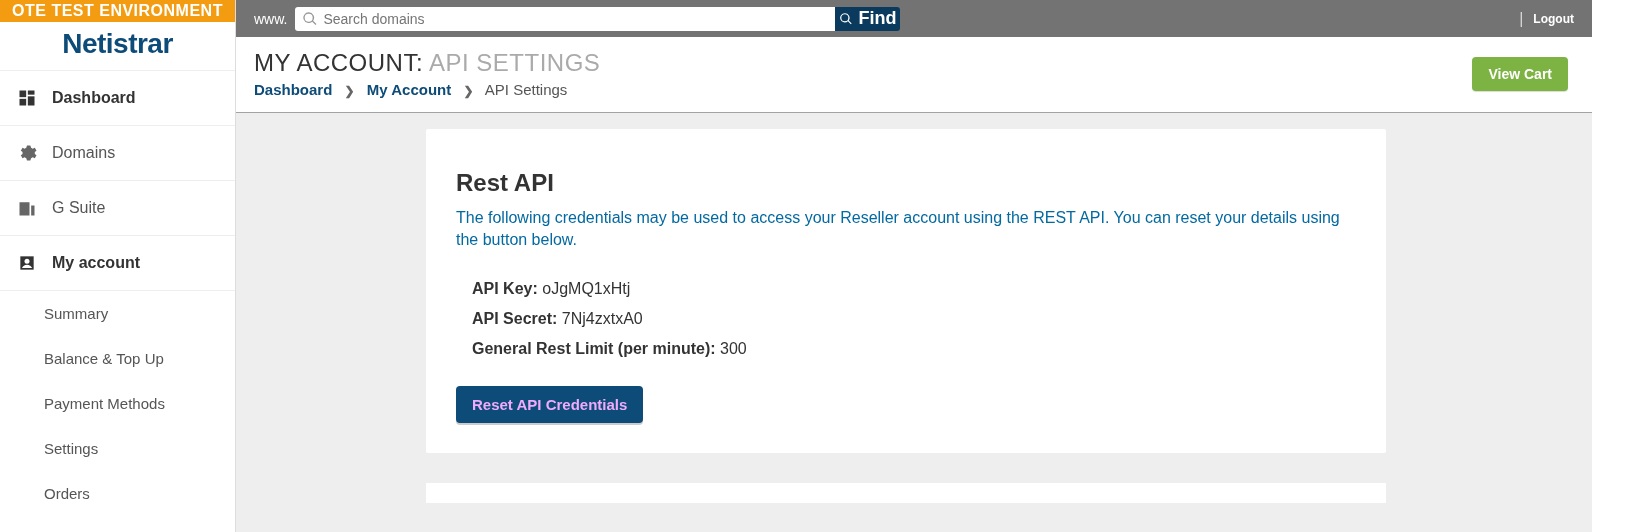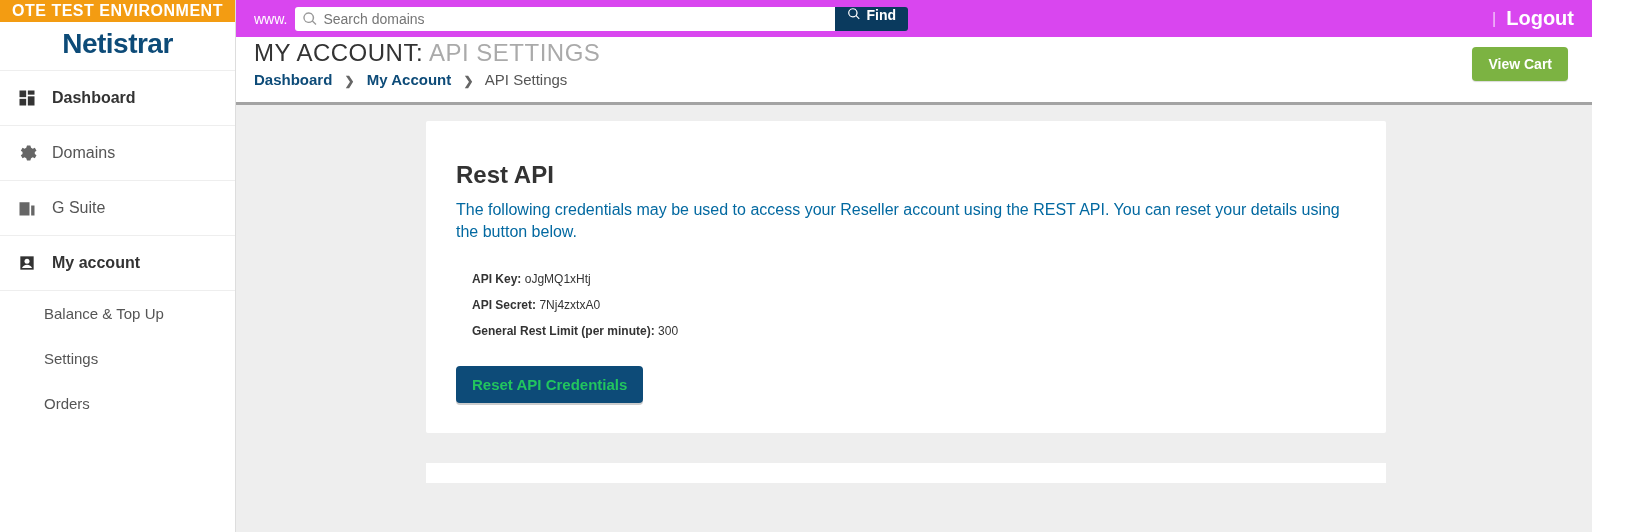--- a/index.html
+++ b/index.html
@@ -17,51 +17,51 @@
 .nav-item { display: flex; align-items: center; padding: 16px 16px; border-bottom: 1px solid #eee; cursor: pointer; color: #555; font-size: 16px; }
 .nav-item.active { font-weight: bold; color: #333; }
 .nav-icon { width: 22px; height: 22px; margin-right: 14px; flex-shrink: 0; display:flex; align-items:center; justify-content:center; }
 .nav-icon svg { fill: #666; }
 .nav-item.active .nav-icon svg { fill: #333; }
 
 .subnav-item { padding: 14px 16px 14px 44px; color: #555; font-size: 15px; cursor: pointer; }
 
 
 .main { flex: 1; display: flex; flex-direction: column; background: #eeeeee; }
-.topbar { background: #d946ef; height: 37px; display: flex; align-items: center; padding: 0 18px; color: #fff; }
+.topbar { background: #737373; height: 37px; display: flex; align-items: center; padding: 0 18px; color: #fff; }
 .www { font-size: 14px; margin-right: 8px; color:#fff; }
 .search-input { flex: 0 0 540px; height: 24px; border-radius: 3px 0 0 3px; border: none; padding: 0 8px 0 28px; font-size: 14px; color: #555; background:#fff; }
 .search-wrap { position: relative; display:flex; }
 .search-wrap .mag { position: absolute; left: 7px; top: 4px; width: 16px; height: 16px; }
-.find-btn { background: #0a3a5e; border: none; color: #fff; padding: 0 12px; height: 24px; font-size: 14px; font-weight: bold; border-radius: 0 3px 3px 0; display: inline-flex; cursor: pointer; }
+.find-btn { background: #0a3a5e; border: none; color: #fff; padding: 0 4px; height: 24px; font-size: 18px; font-weight: bold; border-radius: 0 3px 3px 0; display: inline-flex; align-items: center; cursor: pointer; }
 .find-btn svg { margin-right: 5px; }
 .topbar-spacer { flex: 1; }
-.logout { color: #fff; font-weight: bold; font-size: 20px; cursor: pointer; }
+.logout { color: #fff; font-weight: bold; font-size: 12px; cursor: pointer; }
 .sep { color:#fff; margin-right:10px; opacity:0.7; }
 
 
-.header-area { background: #fff; padding: 2px 24px 14px 18px; border-bottom: 3px solid #a3a3a3; display: flex; align-items: center; }
+.header-area { background: #fff; padding: 12px 24px 14px 18px; border-bottom: 1px solid #a3a3a3; display: flex; align-items: center; }
 .header-left { flex: 1; }
 .page-title { font-size: 24px; font-weight: 400; color: #333; letter-spacing: 0.5px; }
 .page-title .sub { color: #aaa; }
 .breadcrumb { margin-top: 4px; font-size: 15px; }
 .breadcrumb a { color: #0d4b78; font-weight: bold; text-decoration: none; cursor:pointer; }
 .breadcrumb .crumb-sep { margin: 0 8px; color: #666; font-size:12px; font-weight:bold; }
 .breadcrumb .current { color: #555; }
 .view-cart-btn { background: #7cb342; color: #fff; border: none; border-radius: 4px; padding: 9px 16px; font-size: 14px; font-weight: bold; cursor: pointer; box-shadow: 0 1px 1px rgba(0,0,0,0.15); }
 
 
 .content { flex: 1; padding: 16px 24px 0 190px; overflow: hidden; }
 .card { background: #fff; border-radius: 2px; padding: 40px 30px 30px 30px; width: 960px; }
 .card h2 { font-size: 24px; font-weight: bold; color: #333; margin-bottom: 10px; }
 .card-desc { font-size: 16px; color: #0369a1; line-height: 1.4; margin-bottom: 28px; }
 .cred-list { margin-left: 16px; margin-bottom: 28px; }
-.cred-row { font-size: 12px; color: #333; margin-bottom: 12px; }
+.cred-row { font-size: 16px; color: #333; margin-bottom: 12px; }
 .cred-row .label { font-weight: bold; }
-.reset-btn { background: #0d4b78; color: #22c55e; border: none; border-radius: 4px; padding: 10px 16px; font-size: 15px; font-weight: bold; cursor: pointer; box-shadow: 0 2px 0 rgba(0,0,0,0.2); }
+.reset-btn { background: #0d4b78; color: #f0abfc; border: none; border-radius: 4px; padding: 10px 16px; font-size: 15px; font-weight: bold; cursor: pointer; box-shadow: 0 2px 0 rgba(0,0,0,0.2); }
 
 .card-next { background:#fff; width:960px; height:20px; margin-top:30px; }
 </style>
 </head>
 <body>
 
 <div class="layout">
 
   <div class="sidebar">
     <div class="env-banner">OTE TEST ENVIRONMENT</div>
@@ -104,21 +104,23 @@
         <span class="nav-icon">
           <svg viewBox="0 0 24 24" width="20" height="20">
               <path d="M4 4h16v16H4z" fill="#333"></path>
               <circle cx="12" cy="10" r="3" fill="#fff"></circle>
               <path d="M6 18c.8-2.5 3.2-4 6-4s5.2 1.5 6 4H6z" fill="#fff"></path>
             </svg>
         </span>
         <span>My account</span>
       </div>
 
+      <div class="subnav-item">Summary</div>
       <div class="subnav-item">Balance &amp; Top Up</div>
+      <div class="subnav-item">Payment Methods</div>
       <div class="subnav-item">Settings</div>
       <div class="subnav-item">Orders</div>
 
     </div>
   </div>
 
   <div class="main">
 
     <div class="topbar">
       <span class="www">www.</span>

